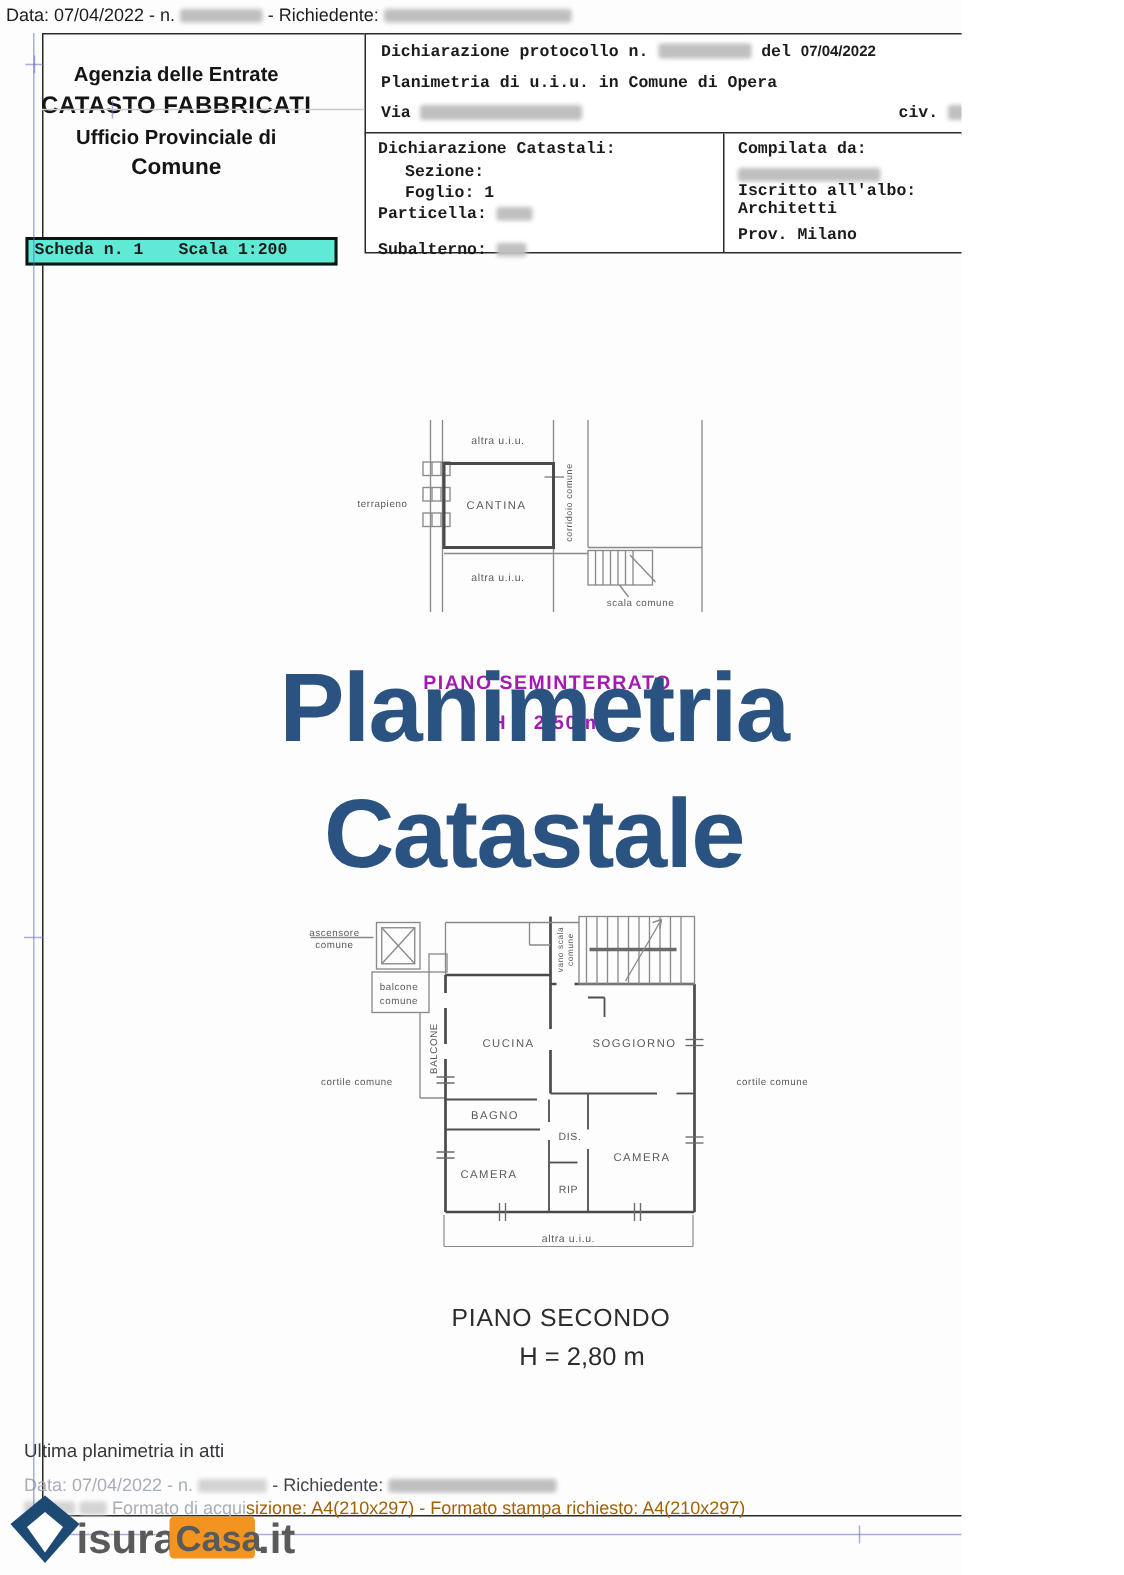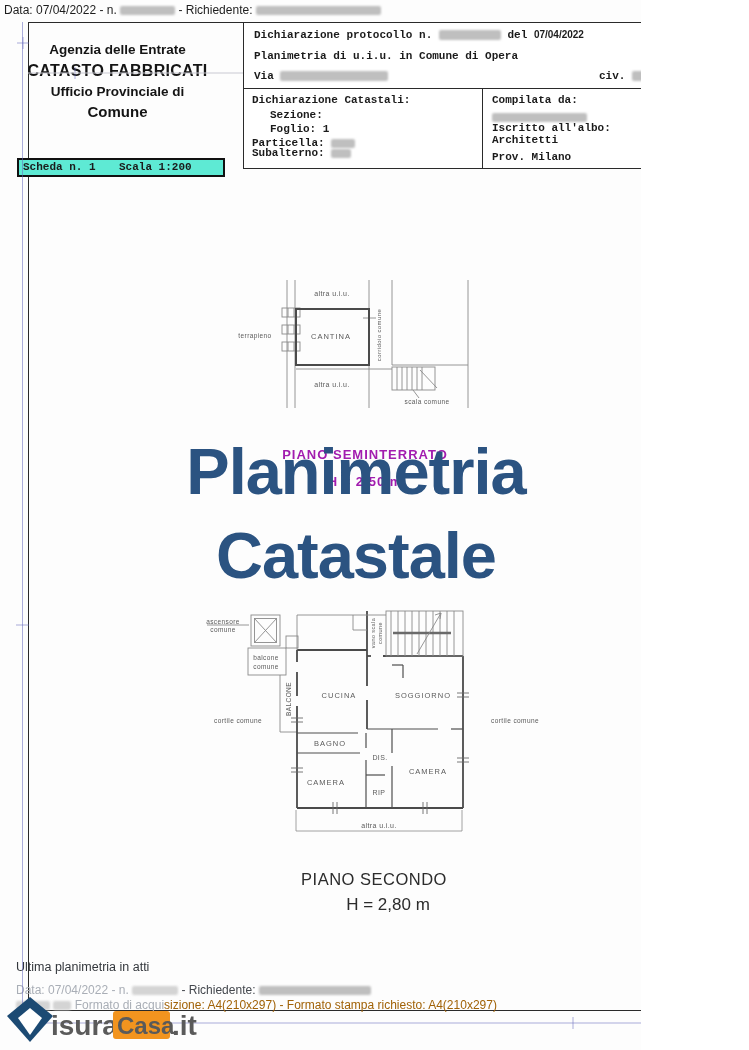--- a/index.html
+++ b/index.html
@@ -68,21 +68,21 @@
 
   <div class="abs box" style="left:243px;top:88px;width:451px;height:79px;">
     <div class="abs" style="left:238px;top:0;width:1px;height:79px;background:#2a2a2a;"></div>
     <div class="abs mono" style="left:8px;top:5px;">Dichiarazione Catastali:</div>
     <div class="abs mono" style="left:26px;top:20px;">Sezione:</div>
     <div class="abs mono" style="left:26px;top:34px;">Foglio: 1</div>
     <div class="abs mono" style="left:8px;top:48px;">
       <span>Particella:</span>
       <span class="rd" style="width:24px;"></span>
     </div>
-    <div class="abs mono" style="left:8px;top:58px;">
+    <div class="abs mono" style="left:8px;top:72px;">
       <span>Subalterno:</span>
       <span class="rd" style="width:20px;"></span>
     </div>
     <div class="abs mono" style="left:248px;top:5px;">Compilata da:</div>
     <div class="abs" style="left:248px;top:19px;">
       <span class="rd" style="width:95px;"></span>
     </div>
     <div class="abs mono" style="left:248px;top:33px;">Iscritto all'albo:</div>
     <div class="abs mono" style="left:248px;top:45px;">Architetti</div>
     <div class="abs mono" style="left:248px;top:62px;">Prov. Milano</div>

